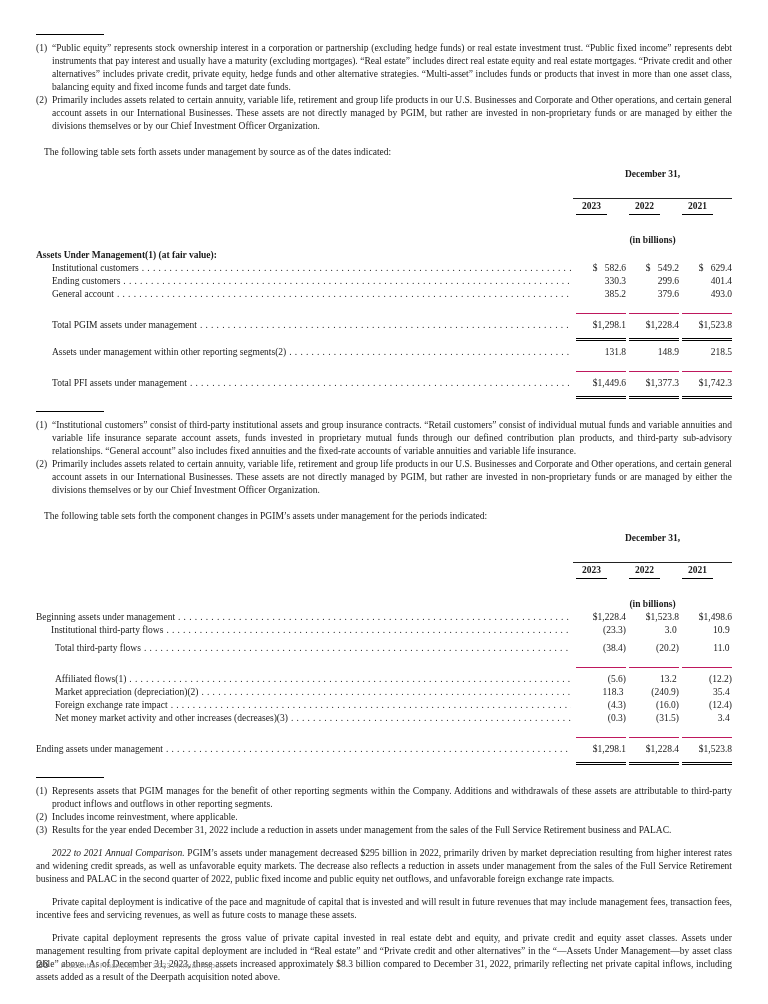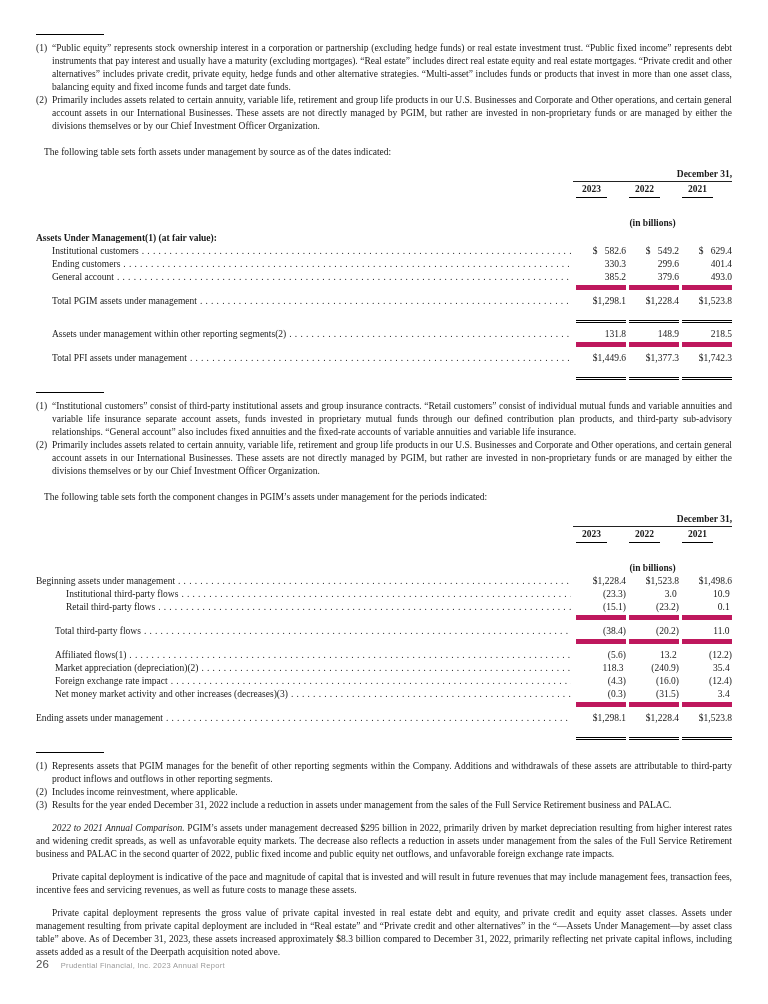--- a/index.html
+++ b/index.html
@@ -16,37 +16,37 @@
   .fn-text{flex:1;text-align:justify;}
   .fnblock{margin-top:0;}
   .fnblock.spaced{margin-top:12px;}
   
   .intro{font-size:9.5px;line-height:13px;margin:13px 0 0 0;text-indent:8px;}
   
   .fin-table{margin-top:9px;font-size:9.5px;line-height:13px;}
   .thead{display:flex;}
   .thead-spacer{flex:1;}
   .thead-cols{width:159px;}
-  .dec-header{text-align:right;font-weight:bold;border-bottom:1.5px solid #222;padding-bottom:0;}
+  .dec-header{text-align:center;font-weight:bold;border-bottom:1.5px solid #222;padding-bottom:17px;}
   .years{display:flex;margin-top:1px;}
   .ycell{width:50px;margin-left:3px;text-align:left;font-weight:bold;}
   .ycell .yu{display:inline-block;border-bottom:1px solid #000;padding:0 6px 1px 6px;}
   .units{text-align:center;font-weight:bold;padding-top:1px;margin-top:18px;}
   .section-label{font-weight:bold;margin-top:2px;}
   .trow{display:flex;align-items:baseline;}
   .trow.gap{margin-top:5px;}
   .ind1{margin-left:19px;justify-content:space-between;}
-  .ind2{margin-left:30px;}
+  .ind2{margin-left:15px;}
   .ind3{margin-left:16px;}
   .tlabel{white-space:nowrap;flex:none;}
   .dots{flex:1;overflow:hidden;white-space:nowrap;margin:0 2px 0 3px;color:#111;}
   .dots::before{content:". . . . . . . . . . . . . . . . . . . . . . . . . . . . . . . . . . . . . . . . . . . . . . . . . . . . . . . . . . . . . . . . . . . . . . . . . . . . . . . . . . . . . . . . . . . . . . . . . . . . . . . . . . . . . . . . . . . . . . . . . . . . . . . . . . . . . . . . . . . . . . . . . . . .";letter-spacing:0.4px;}
   .tval{width:50px;margin-left:3px;flex:none;text-align:right;white-space:pre;}
-  .tval.single{border-bottom:5px solid #be185d;padding-bottom:1px;}
-  .tval.double{border-bottom:3px double #000;padding-bottom:12px;}
+  .tval.single{border-bottom:1px solid #be185d;padding-bottom:12px;}
+  .tval.double{border-bottom:3px double #000;padding-bottom:6px;}
   
   .para{font-size:9.5px;line-height:13px;text-align:justify;text-indent:16px;margin:10px 0 0 0;}
   .it{font-style:italic;}
   .subheading{font-style:italic;font-size:10px;margin:18px 0 4px 20px;}
   
   .footer{position:absolute;left:36px;bottom:34px;display:flex;align-items:baseline;
     font-family:"Liberation Sans","DejaVu Sans",sans-serif;text-align:right;}
   .page-num{font-size:11.5px;color:#4d4d4d;}
   .report-title{font-size:7.5px;color:#9a9a9a;letter-spacing:0.3px;margin-left:12px;}
 </style>
@@ -165,27 +165,20 @@
             <span class="tval">$1,523.8</span>
             <span class="tval">$1,498.6</span>
           </div>
           <div class="trow ind2">
             <span class="tlabel">Institutional third-party flows</span>
             <span class="dots"></span>
             <span class="tval">(23.3)</span>
             <span class="tval">3.0 </span>
             <span class="tval">10.9 </span>
           </div>
-          <div class="trow ind2">
-            <span class="tlabel">Retail third-party flows</span>
-            <span class="dots"></span>
-            <span class="tval single">(15.1)</span>
-            <span class="tval single">(23.2)</span>
-            <span class="tval single">0.1 </span>
-          </div>
           <div class="trow ind1 gap">
             <span class="tlabel">Total third-party flows</span>
             <span class="dots"></span>
             <span class="tval single">(38.4)</span>
             <span class="tval single">(20.2)</span>
             <span class="tval single">11.0 </span>
           </div>
           <div class="trow ind1 gap">
             <span class="tlabel">Affiliated flows(1)</span>
             <span class="dots"></span>

